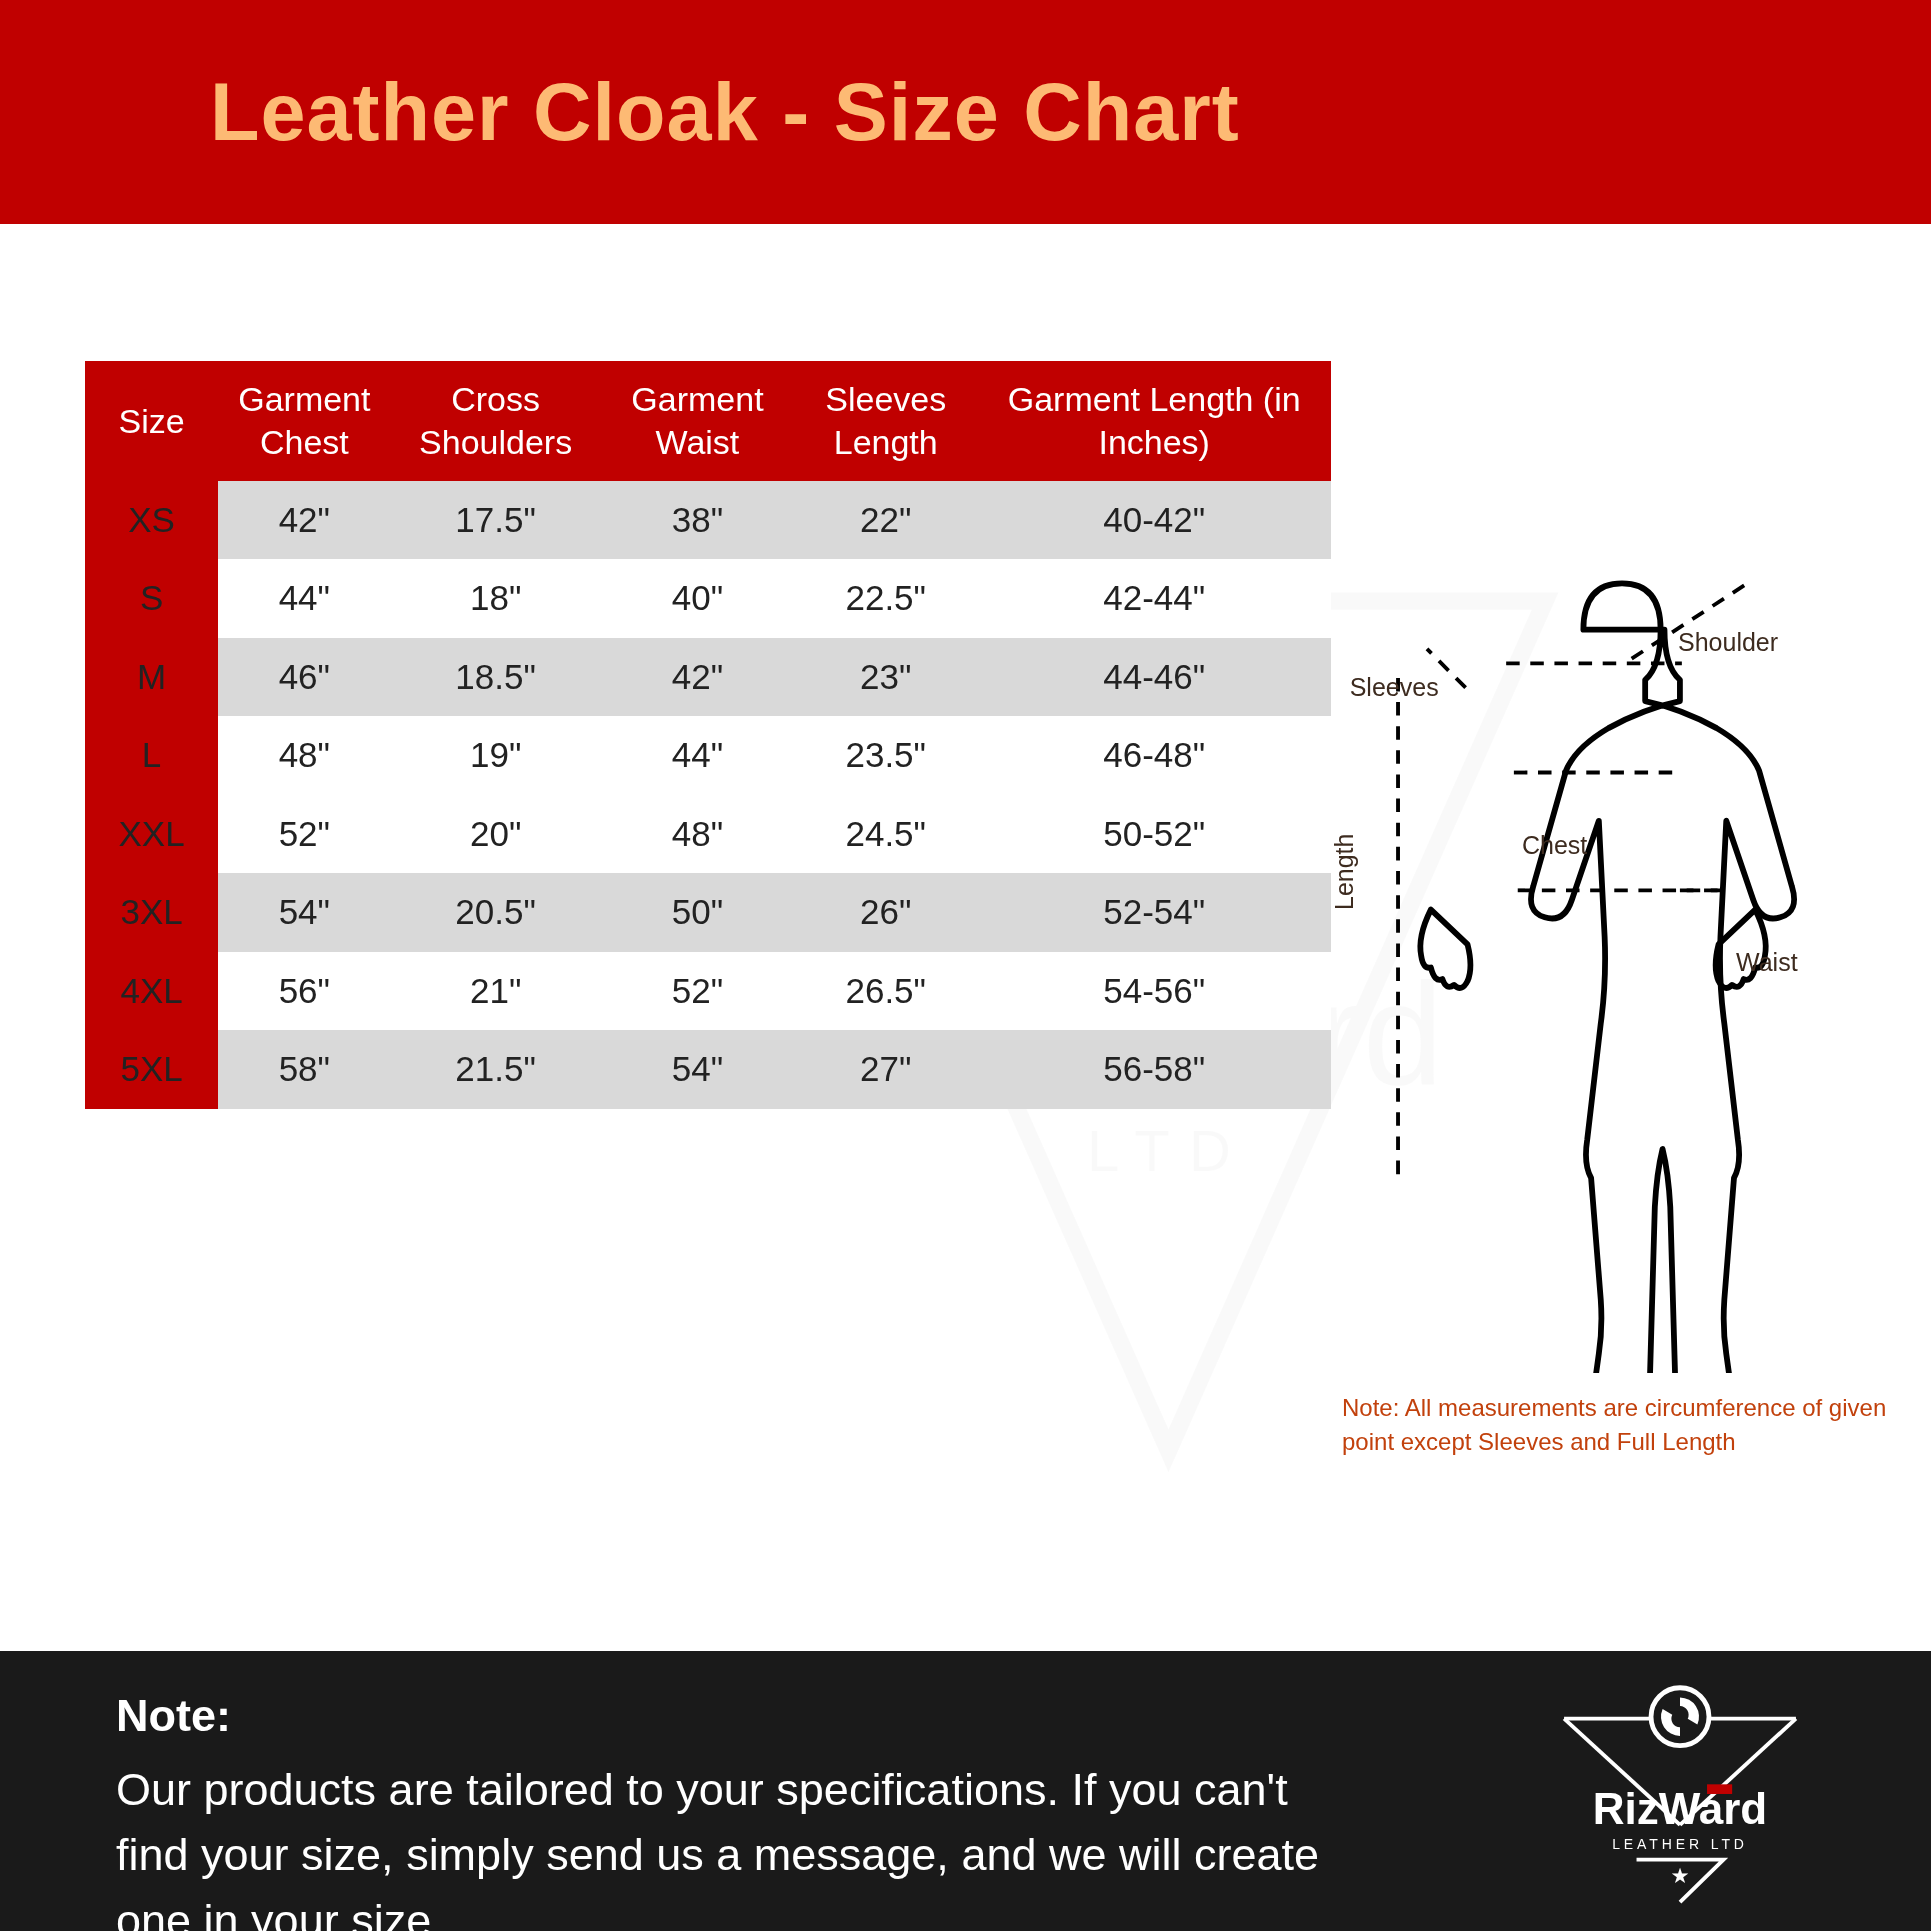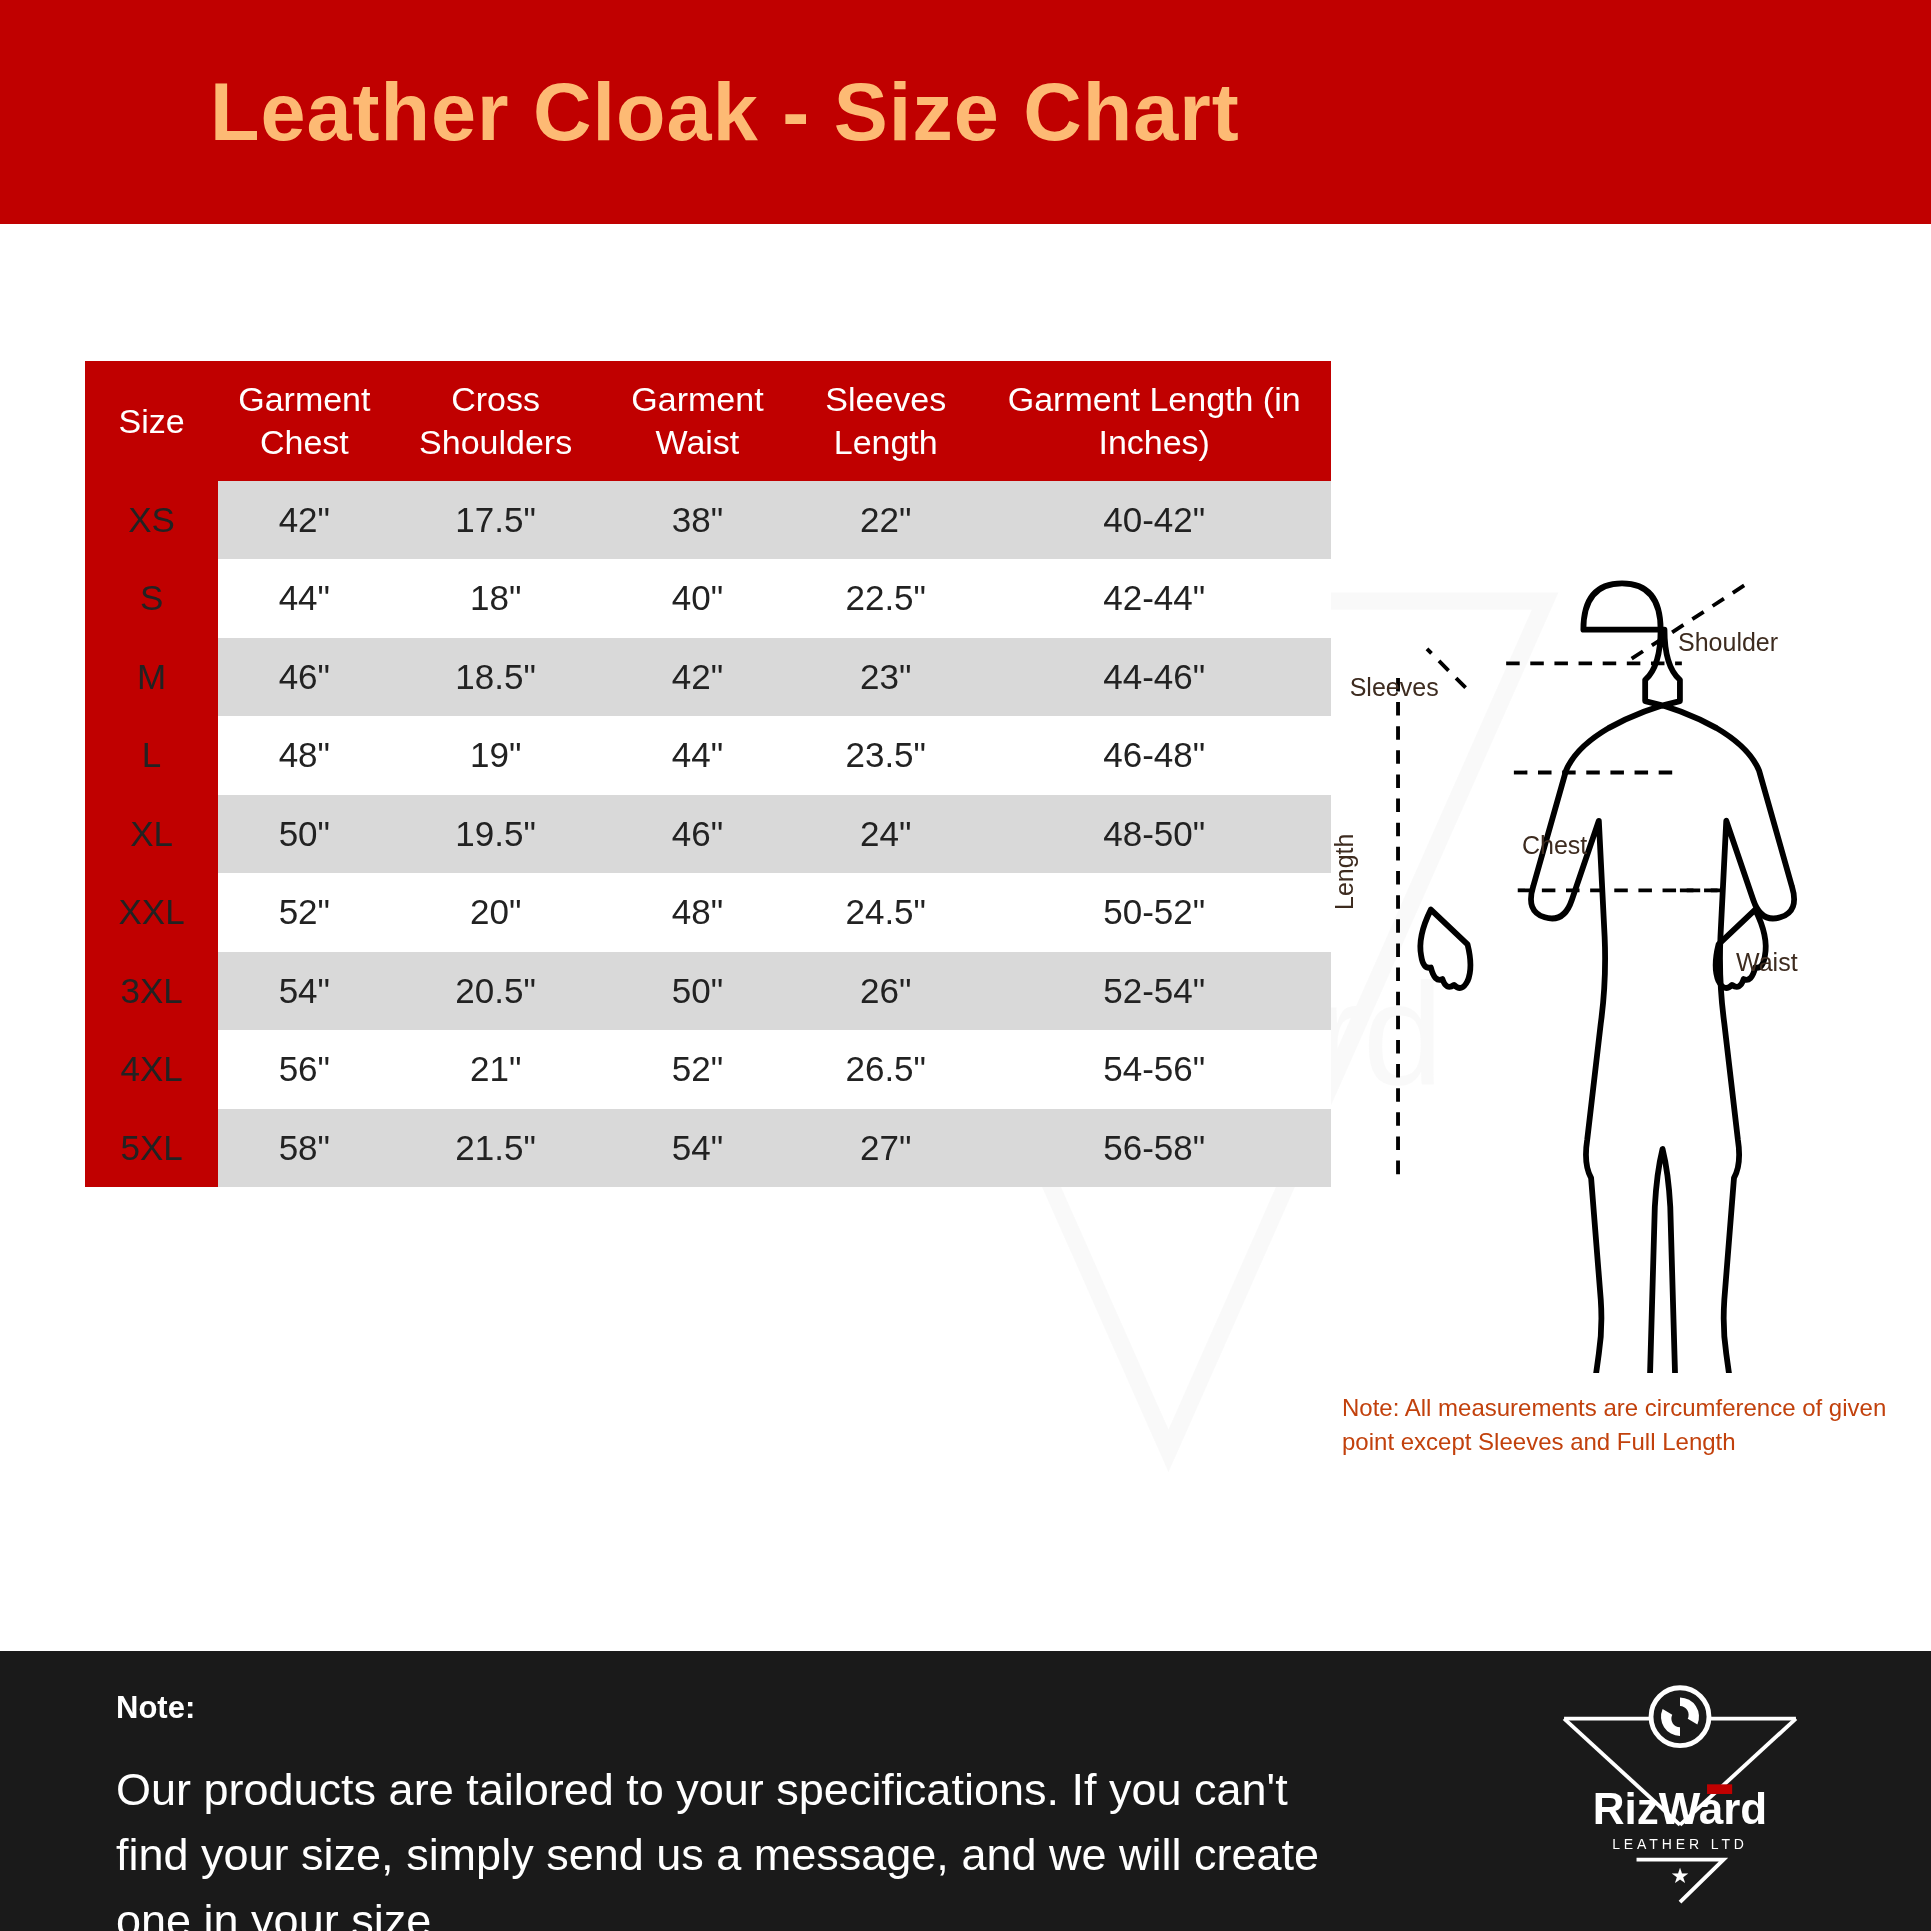--- a/index.html
+++ b/index.html
@@ -135,21 +135,21 @@
     top: 1651px;
     width: 1931px;
     height: 280px;
     background: #1a1a1a;
     color: #ffffff;
   }
   .footer-note-title {
     position: absolute;
     left: 116px;
     top: 39px;
-    font-size: 31px;
+    font-size: 45px;
     font-weight: bold;
   }
   .footer-note-body {
     position: absolute;
     left: 116px;
     top: 106px;
     width: 1255px;
     font-size: 45px;
     line-height: 1.45;
   }
@@ -233,28 +233,20 @@
           <td>23"</td>
           <td>44-46"</td>
         </tr>
         <tr>
           <td class="size-cell">L</td>
           <td>48"</td>
           <td>19"</td>
           <td>44"</td>
           <td>23.5"</td>
           <td>46-48"</td>
-        </tr>
-        <tr class="alt">
-          <td class="size-cell">XL</td>
-          <td>50"</td>
-          <td>19.5"</td>
-          <td>46"</td>
-          <td>24"</td>
-          <td>48-50"</td>
         </tr>
         <tr>
           <td class="size-cell">XXL</td>
           <td>52"</td>
           <td>20"</td>
           <td>48"</td>
           <td>24.5"</td>
           <td>50-52"</td>
         </tr>
         <tr class="alt">

